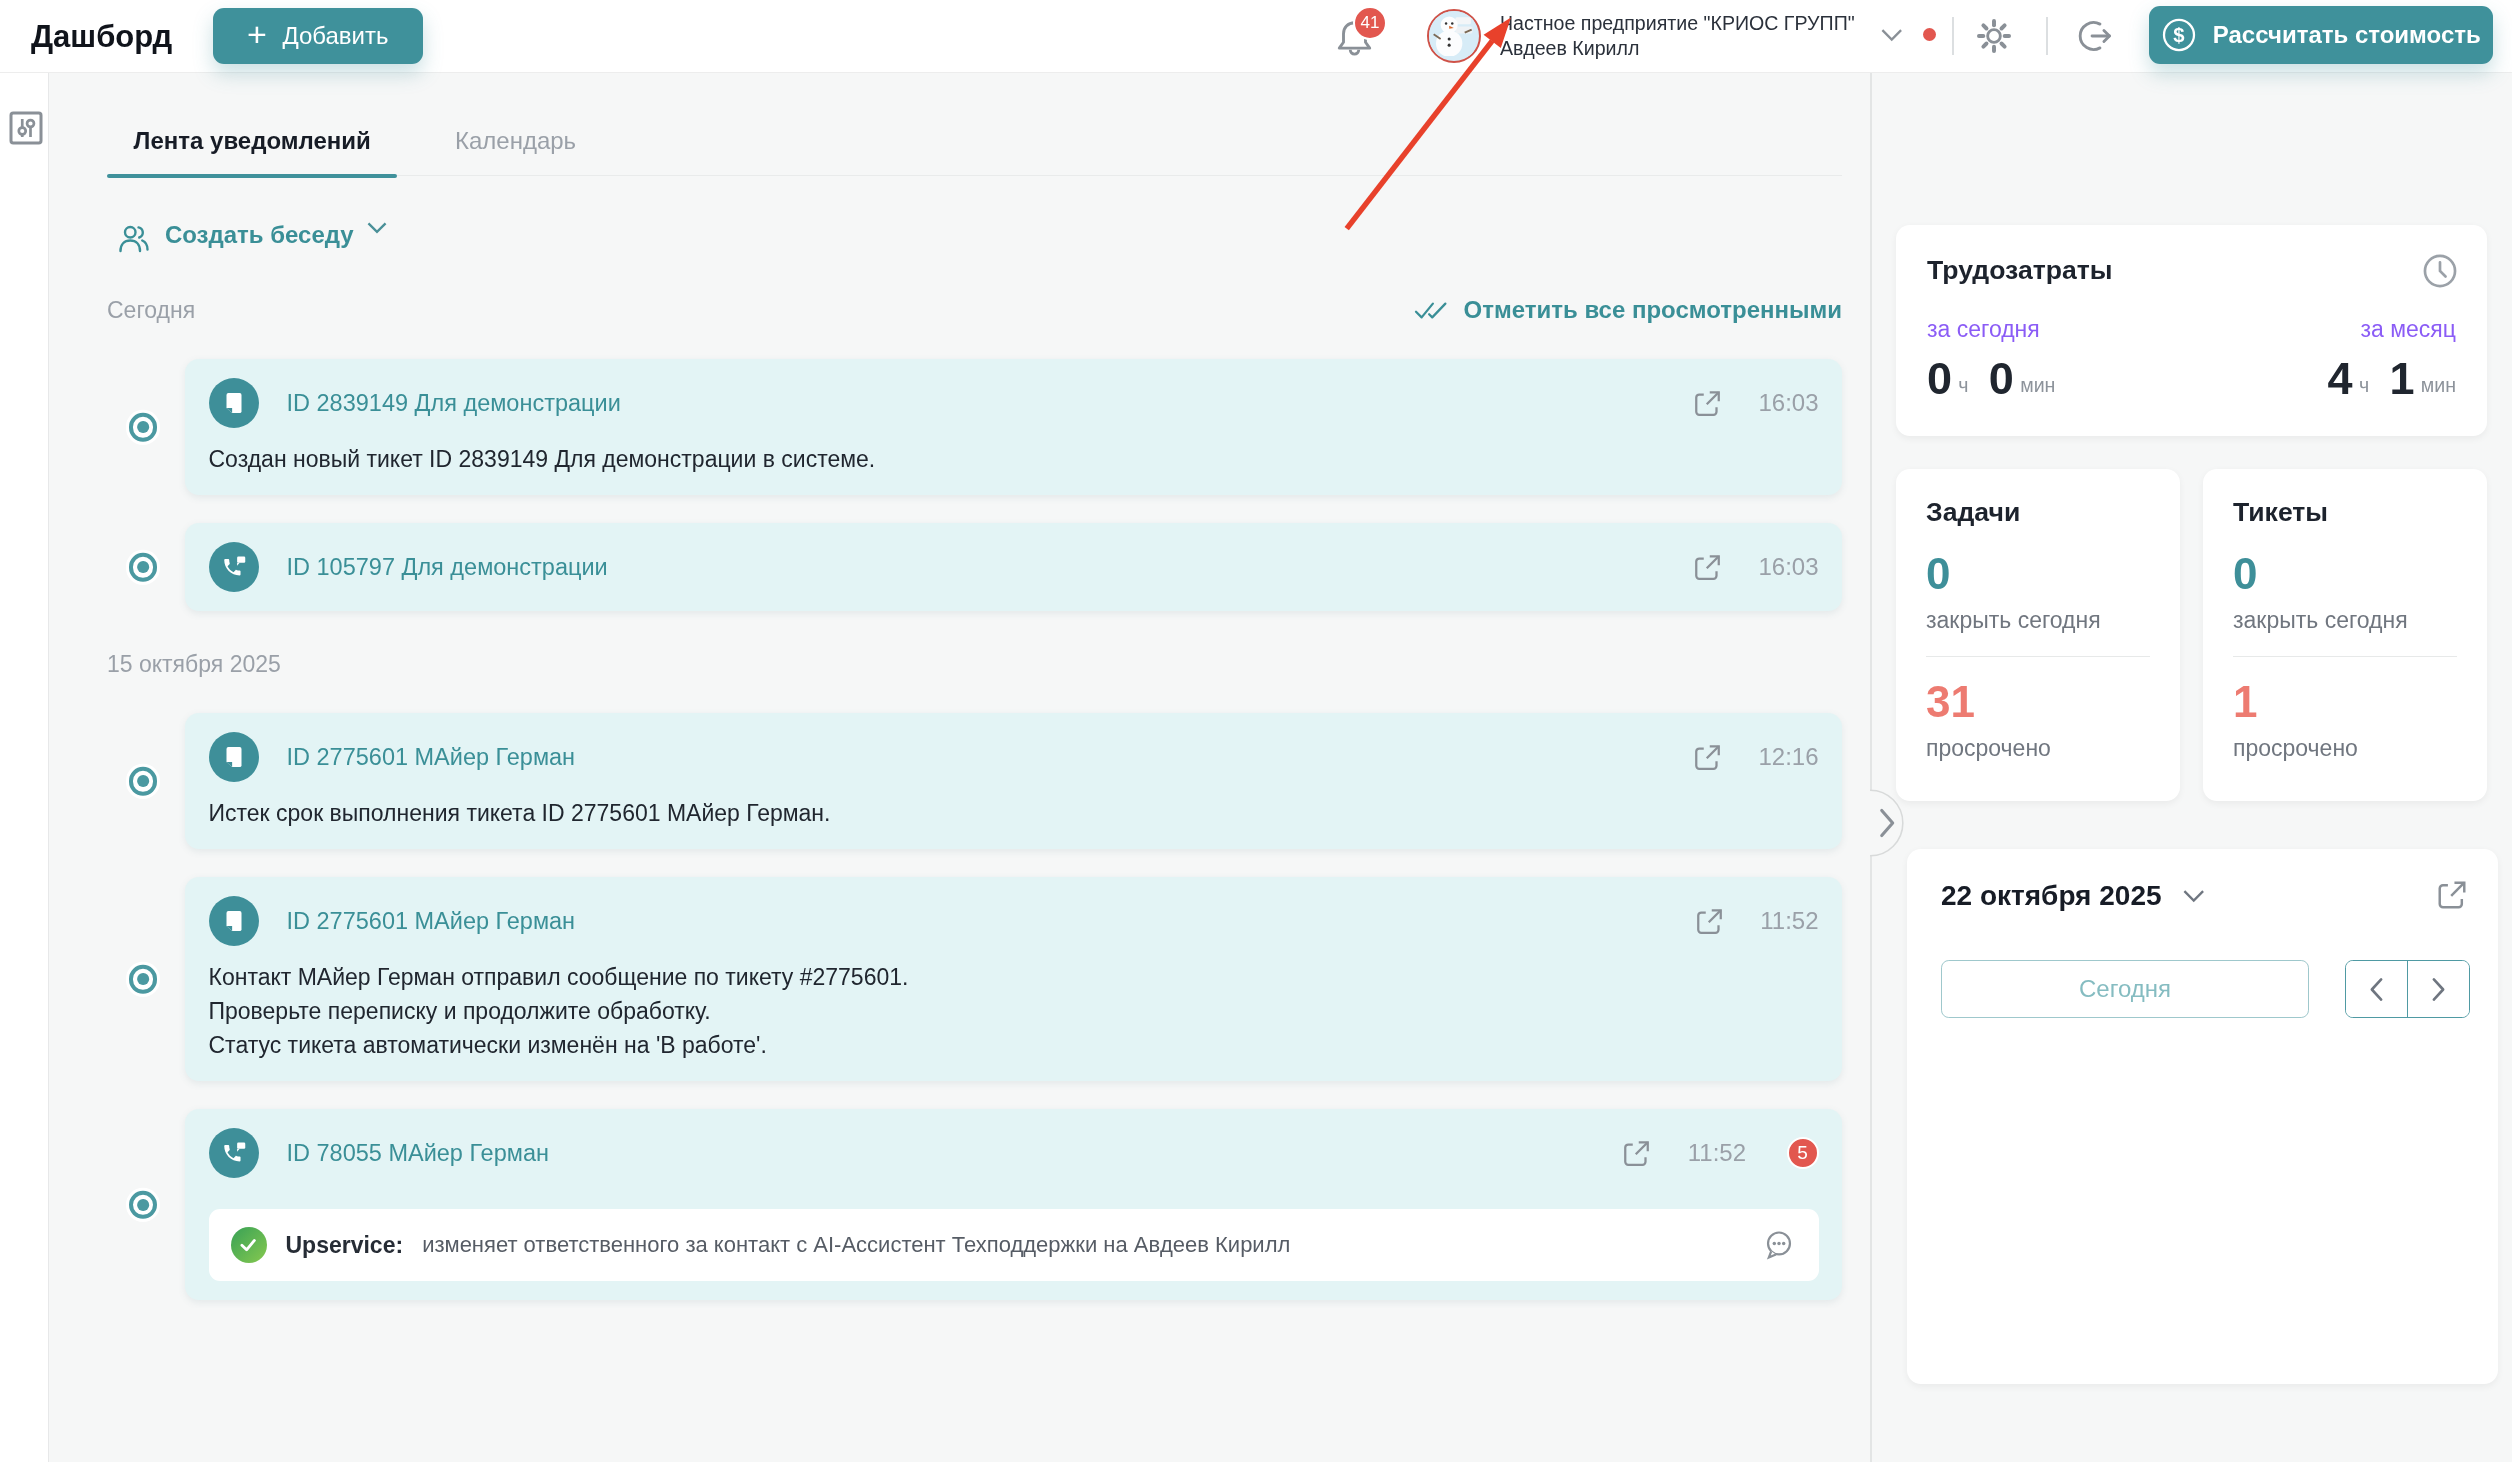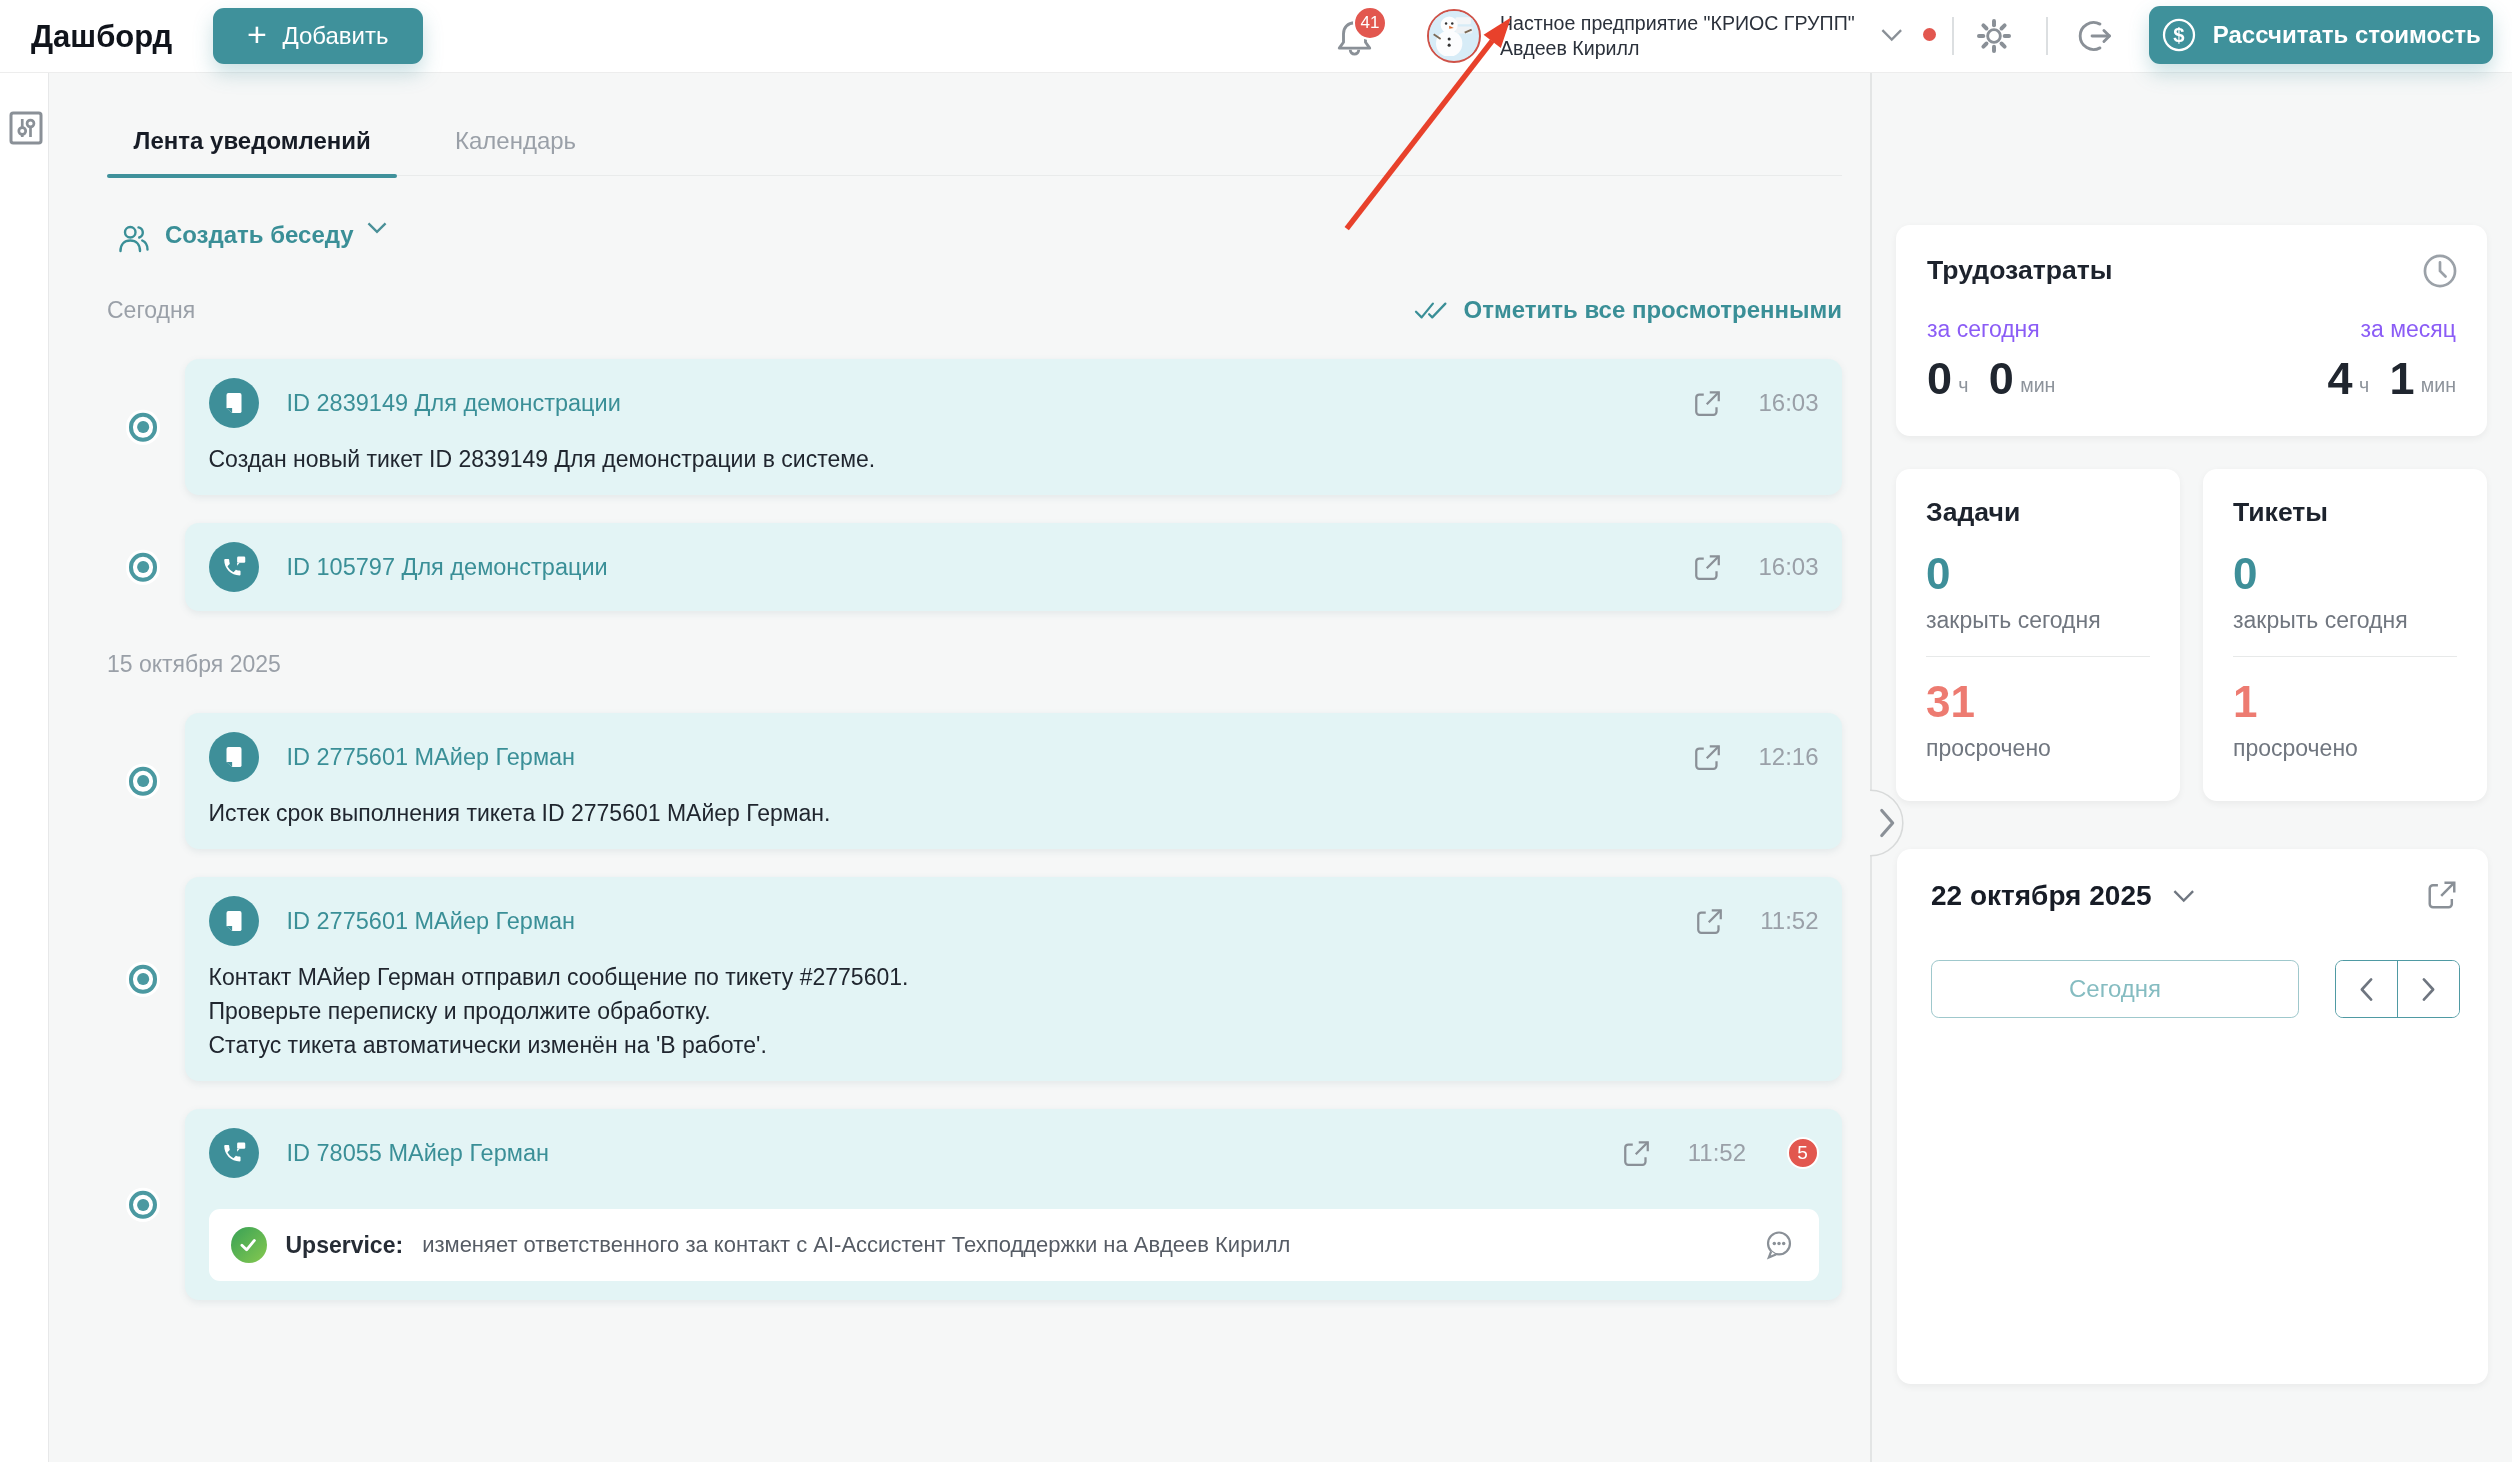--- a/index.html
+++ b/index.html
@@ -100,21 +100,21 @@
   .stat{top:397px;width:284px;height:332px;padding:28px 30px}
   .stat.tasks{left:25px}
   .stat.tickets{left:332px}
   .stat-title{font-size:26.6px;font-weight:bold;color:#1d232d}
   .stat-num{font-size:44px;font-weight:bold;line-height:1;margin-top:23.5px}
   .stat-num.teal{color:#3e8f99}
   .stat-num.salmon{color:#ed7b71}
   .stat-label{font-size:23px;color:#70767f;margin-top:11px}
   .stat-hr{border:none;border-top:1.6px solid #e7e9e9;margin:22px 0 20.3px}
 
-  .calcard{left:26px;top:777px;width:591px;height:535px;padding:31px 28px 28px 34px}
+  .calcard{left:36px;top:777px;width:591px;height:535px;padding:31px 28px 28px 34px}
   .cal-head{display:flex;align-items:center;gap:20.3px}
   .cal-date{font-size:28px;font-weight:bold;color:#171c26}
   .cal-ext{position:absolute;right:28px;top:28px;width:36px;height:36px;cursor:pointer}
   .cal-controls{display:flex;justify-content:space-between;align-items:center;margin-top:48px}
   .today-btn{width:368px;height:58px;box-sizing:border-box;border:1.6px solid #9fc8cc;border-radius:7.8px;background:#fff;
     color:#85bcc1;font-size:24px;font-family:inherit;cursor:pointer}
   .nav-group{display:flex;width:125px;height:58px;box-sizing:border-box;border:1.6px solid #4f9aa3;border-radius:7.8px;overflow:hidden}
   .nav-btn{flex:1;background:#fff;border:none;display:flex;align-items:center;justify-content:center;cursor:pointer}
   .nav-btn.prev{border-right:1.6px solid #4f9aa3}
   .timeline{position:relative;margin-top:53px;height:250px}

